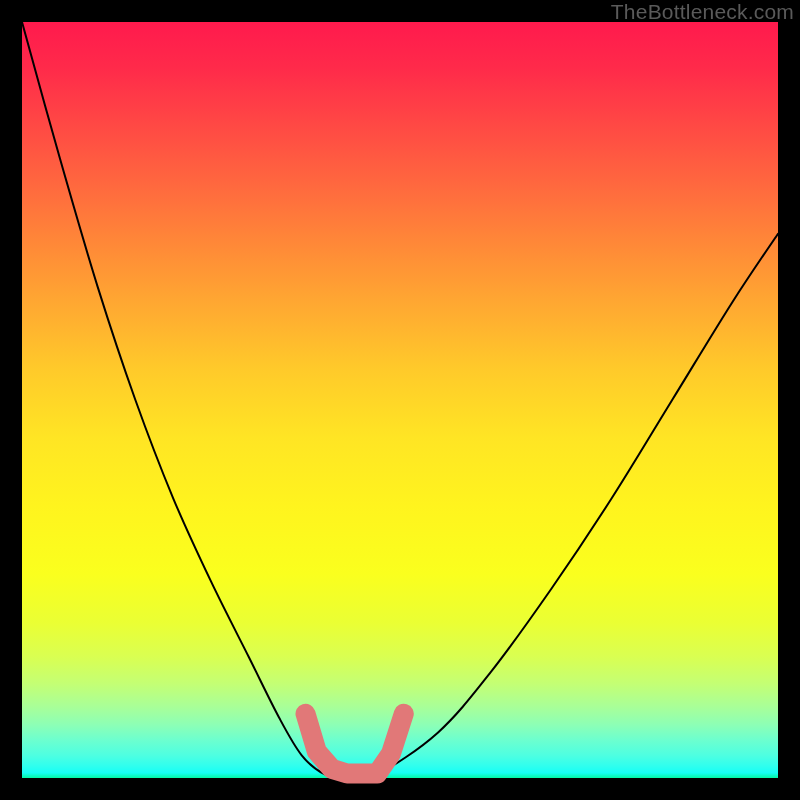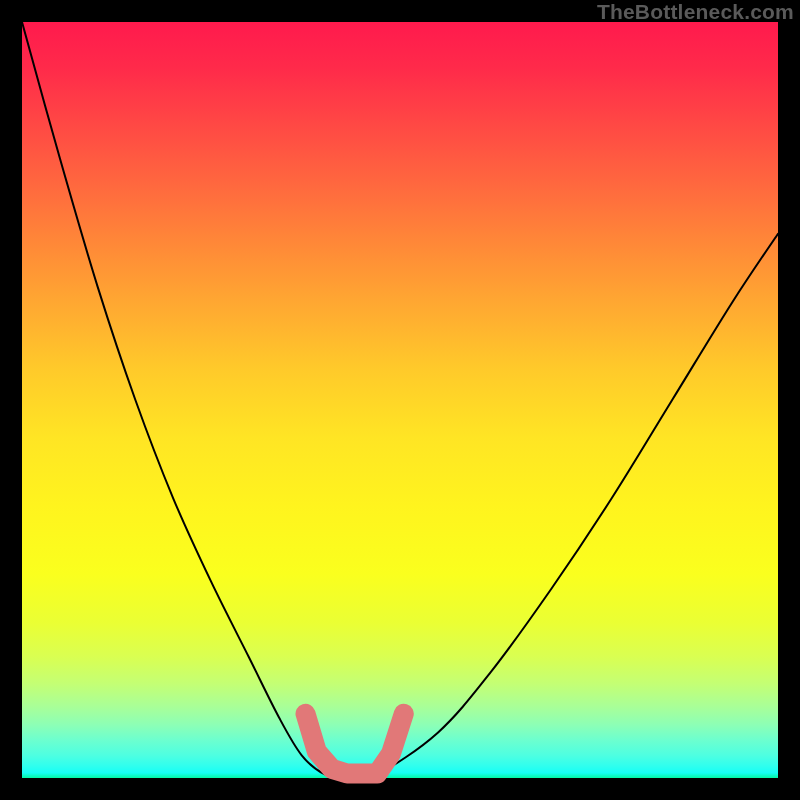--- a/index.html
+++ b/index.html
@@ -55,21 +55,21 @@
       #30ffee 98.4%,
       #17fff6 99.3%,
       #03f7a5 100%
     );
   }
   .watermark {
     position: absolute;
     top: 0px;
     right: 6px;
     font-size: 21px;
-    font-weight: 700;
+    font-weight: 400;
     letter-spacing: 0.2px;
     color: #5a5a5a;
     user-select: none;
   }
   svg.curve {
     position: absolute;
     left: 22px;
     top: 22px;
     width: 756px;
     height: 756px;

